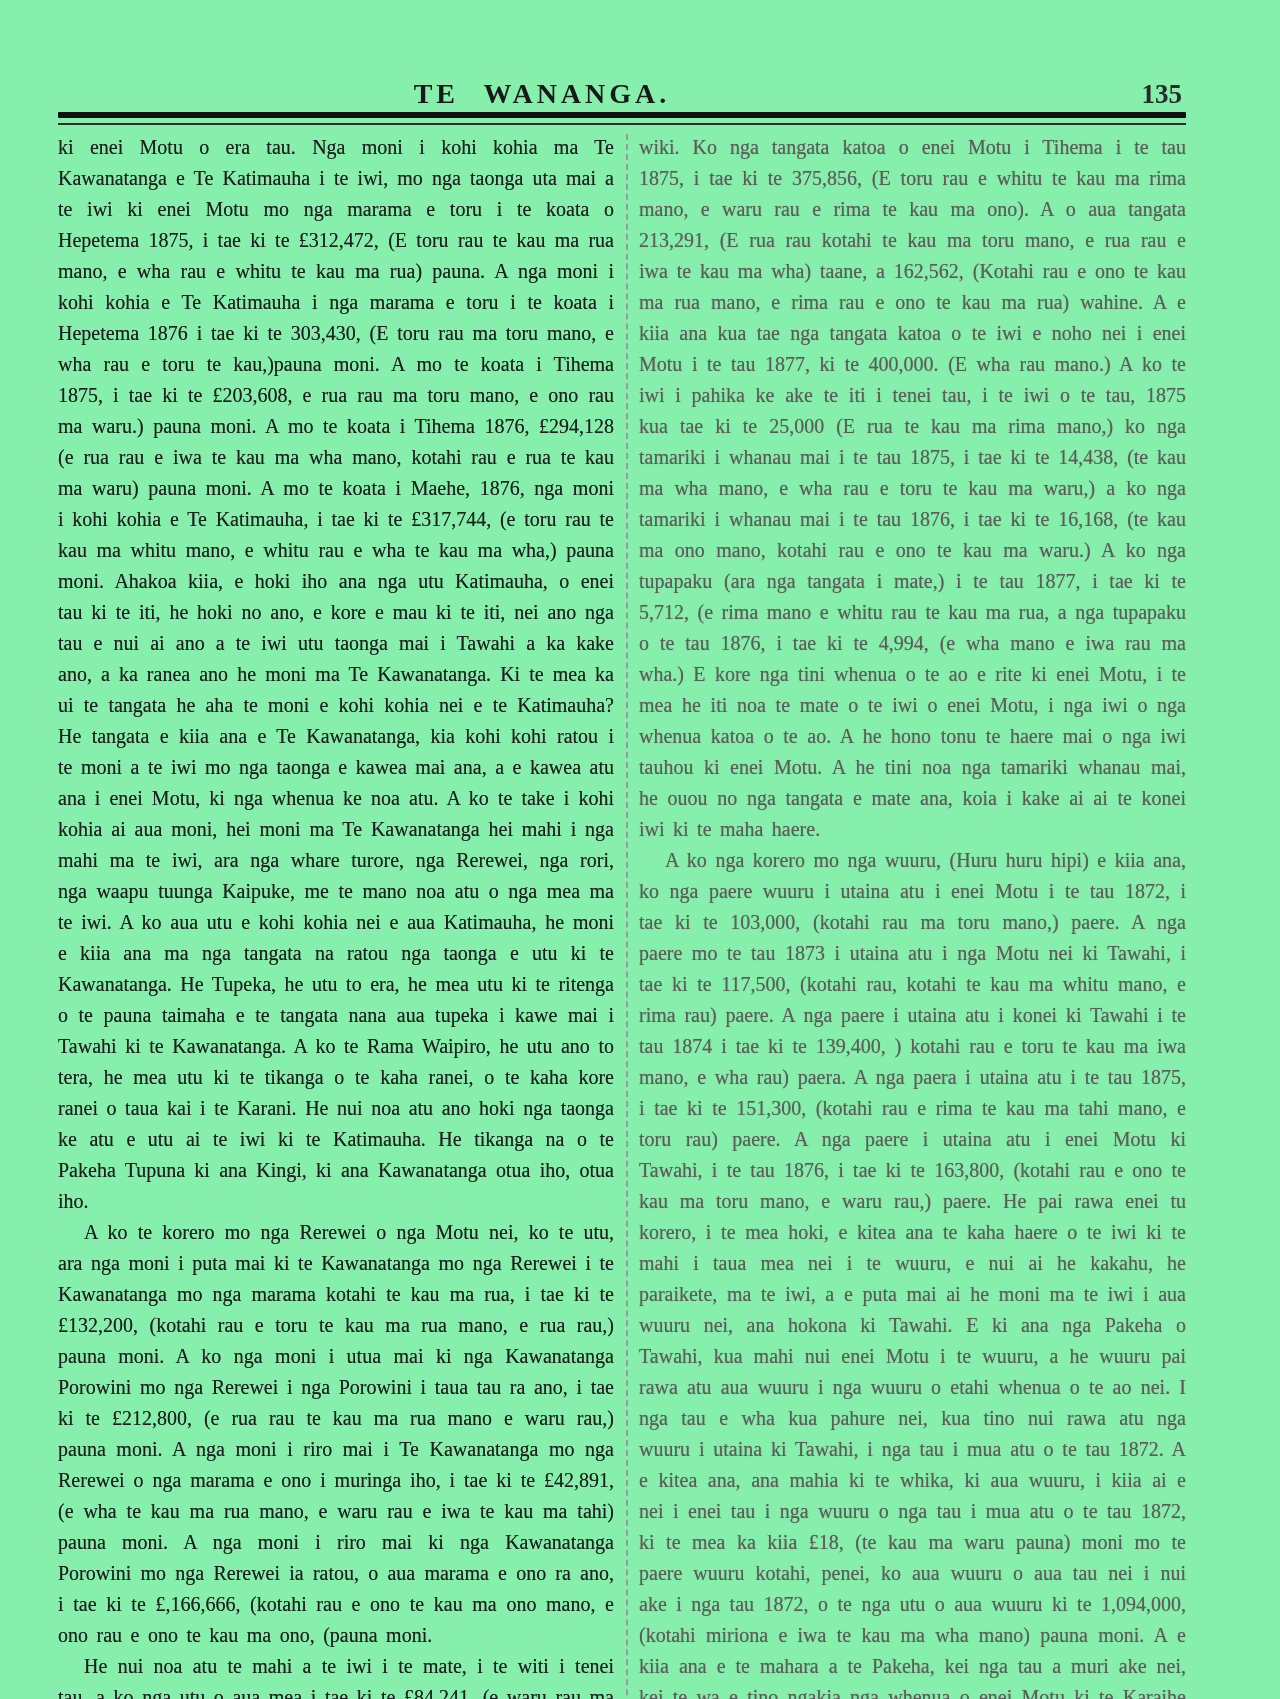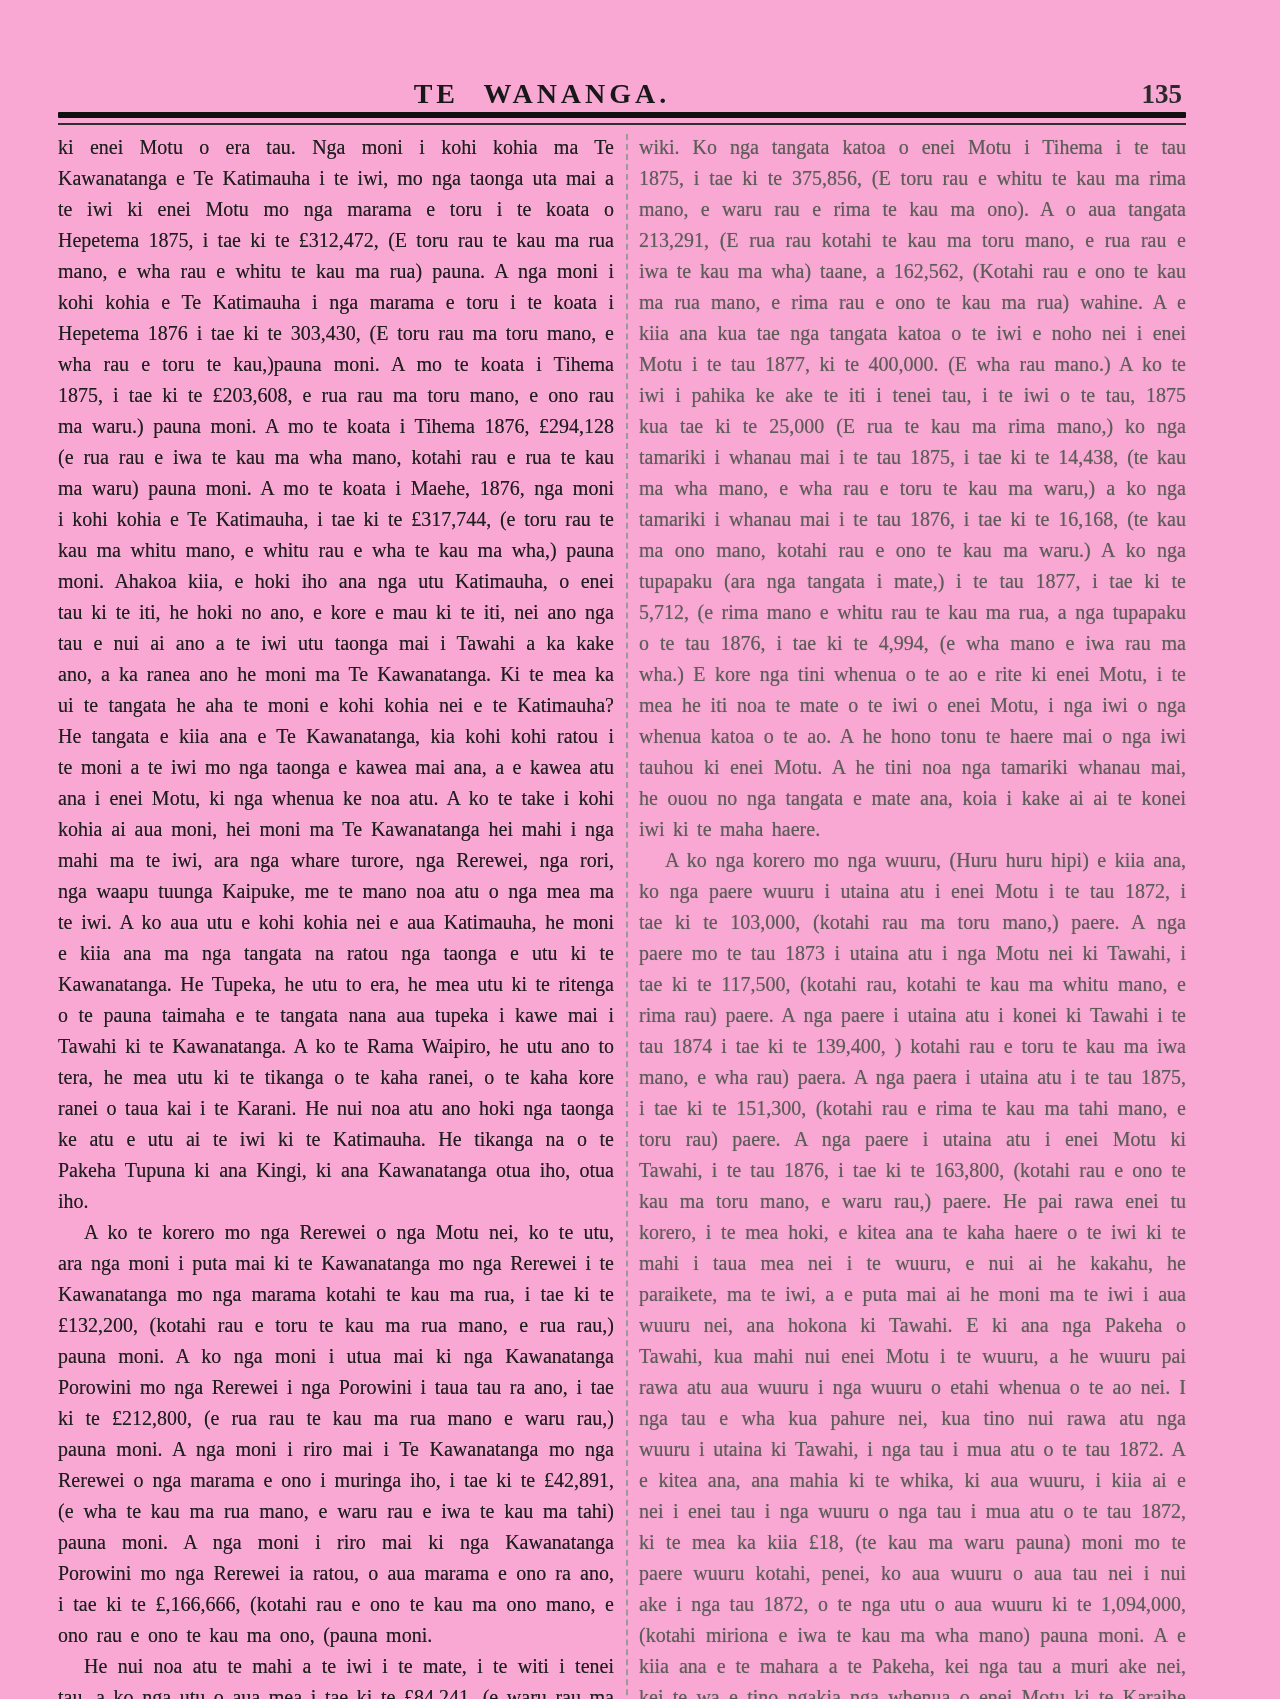--- a/index.html
+++ b/index.html
@@ -4,21 +4,21 @@
 <style>
   html, body {
     margin: 0;
     padding: 0;
     background: #ffffff;
   }
   .page {
     position: relative;
     width: 1280px;
     height: 1699px;
-    background: #f9a8d4;
+    background: #86efac;
     overflow: hidden;
     font-family: "Liberation Serif", "DejaVu Serif", serif;
   }
   .printed-area {
     position: absolute;
     left: 58px;
     top: 0;
     width: 1128px;
   }
   .masthead {

